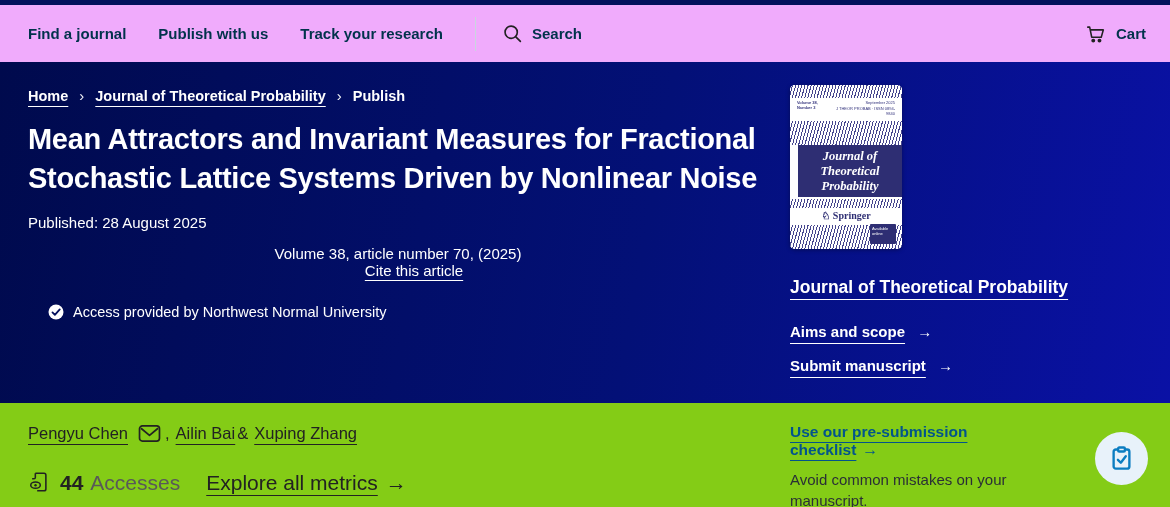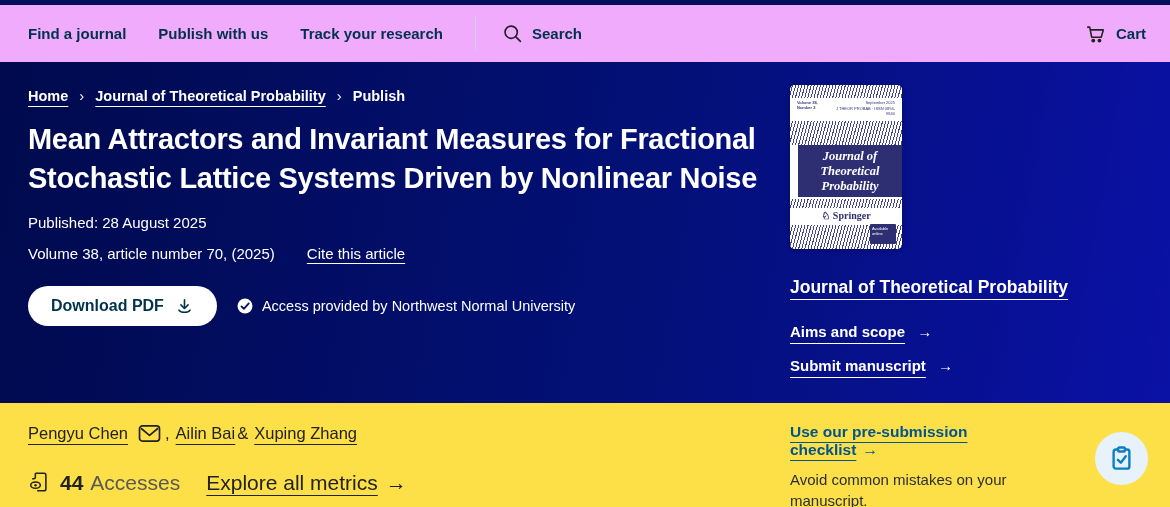--- a/index.html
+++ b/index.html
@@ -19,21 +19,21 @@
   
   .hero { position:absolute; top:62px; left:0; width:100%; height:341px;
           background:linear-gradient(100deg, #000a4d 0%, #031077 55%, #0a11a5 100%); color:#fff; }
   .hero-left { position:absolute; left:28px; top:0; width:740px; }
   .breadcrumb { margin-top:25px; font-size:14.5px; font-weight:700; display:flex; align-items:center; }
   .breadcrumb a { color:#fff; text-decoration:underline; text-decoration-thickness:1px; text-underline-offset:5px; cursor:pointer; }
   .crumb-sep { font-weight:400; font-size:15px; margin:0 11px; opacity:.95; }
   .crumb-current { font-weight:700; }
   .article-title { margin-top:16px; font-size:29px; line-height:39px; font-weight:700; letter-spacing:-0.3px; color:#fff; }
   .published-line { margin-top:16px; font-size:15px; }
-  .volume-line { margin-top:14px; font-size:15px; display:flex; align-items:center; }
+  .volume-line { margin-top:14px; font-size:15px; display:flex; align-items:center;flex-direction:column; }
   .cite-link { margin-left:32px; color:#fff; text-decoration:underline; text-decoration-thickness:1px; text-underline-offset:4px; cursor:pointer; }
   .download-row { margin-top:24px; display:flex; align-items:center; }
   .pdf-btn { display:flex; align-items:center; gap:11px; background:#fff; color:#01324b; border:none;
              height:40px; padding:0 23px; border-radius:24px; font-family:"Liberation Sans",sans-serif;
              font-size:16px; font-weight:700; cursor:pointer; }
   .access-note { margin-left:19px; display:flex; align-items:center; gap:8px; font-size:14.5px; }
 
   
   .hero-right { position:absolute; left:790px; top:23px; width:370px; }
   .cover { position:relative; width:112px; height:164px; background:#fff; border-radius:5px; overflow:hidden;
@@ -55,21 +55,21 @@
   .cov-badge { position:absolute; right:6px; bottom:5px; width:26px; height:20px; background:#2e2e73;
                color:#fff; font-size:4px; line-height:5px; padding:2px; border-radius:1px; }
   .journal-link { display:inline-block; margin-top:28px; font-size:17.5px; font-weight:700; color:#fff;
                   text-decoration:underline; text-decoration-thickness:1px; text-underline-offset:6px; cursor:pointer; }
   .panel-link-row { margin-top:25px; font-size:15px; font-weight:700; }
   .panel-link-row + .panel-link-row { margin-top:17px; }
   .panel-link-row a { color:#fff; text-decoration:underline; text-decoration-thickness:1px; text-underline-offset:6px; cursor:pointer; }
   .arrow { margin-left:8px; font-weight:400; text-decoration:none; display:inline-block; }
 
   
-  .meta-section { position:absolute; top:403px; left:0; width:100%; height:104px; background:#fde047; }
+  .meta-section { position:absolute; top:403px; left:0; width:100%; height:104px; background:#84cc16; }
   .authors-row { position:absolute; left:28px; top:21px; display:flex; align-items:center; font-size:16.5px; color:#222; }
   .authors-row a { color:#222; text-decoration:underline; text-decoration-thickness:1px; text-underline-offset:5px; cursor:pointer; }
   .author-sep { margin:0 6px 0 2px; }
   .env-wrap { margin:0 2px 0 10px; display:flex; align-items:center; cursor:pointer; }
   .metrics-row { position:absolute; left:28px; top:68px; display:flex; align-items:flex-start; font-size:21px; color:#222; }
   .metrics-icon { margin-right:10px; display:flex; }
   .accesses-num { font-weight:700; margin-right:7px; }
   .accesses-label { color:#595959; margin-right:26px; }
   .metrics-link { color:#222; text-decoration:underline; text-decoration-thickness:1px; text-underline-offset:5px; cursor:pointer; }
 
@@ -126,28 +126,20 @@
       <h1 class="article-title">Mean Attractors and Invariant Measures for Fractional Stochastic Lattice Systems Driven by Nonlinear Noise</h1>
 
       <div class="published-line">Published: 28 August 2025</div>
 
       <div class="volume-line">
         <span>Volume 38, article number 70, (2025)</span>
         <a class="cite-link">Cite this article</a>
       </div>
 
       <div class="download-row">
-        <button class="pdf-btn">
-          <span>Download PDF</span>
-          <svg width="19" height="19" viewBox="0 0 24 24" fill="none" stroke="#01324b" stroke-width="2" stroke-linecap="round" stroke-linejoin="round">
-              <path d="M12 3.5 v10.5"></path>
-              <path d="M7.5 10 L12 14.5 L16.5 10"></path>
-              <path d="M5 16.5 c2.5 3.8 11.5 3.8 14 0"></path>
-            </svg>
-        </button>
         <div class="access-note">
           <svg width="18" height="18" viewBox="0 0 24 24">
               <circle cx="12" cy="12" r="10" fill="#ffffff"></circle>
               <path d="M7.3 12.6 l3.2 3.1 L17 8.6" stroke="#03105c" stroke-width="2.4" fill="none" stroke-linecap="round" stroke-linejoin="round"></path>
             </svg>
           <span>Access provided by Northwest Normal University</span>
         </div>
       </div>
     </div>
 

